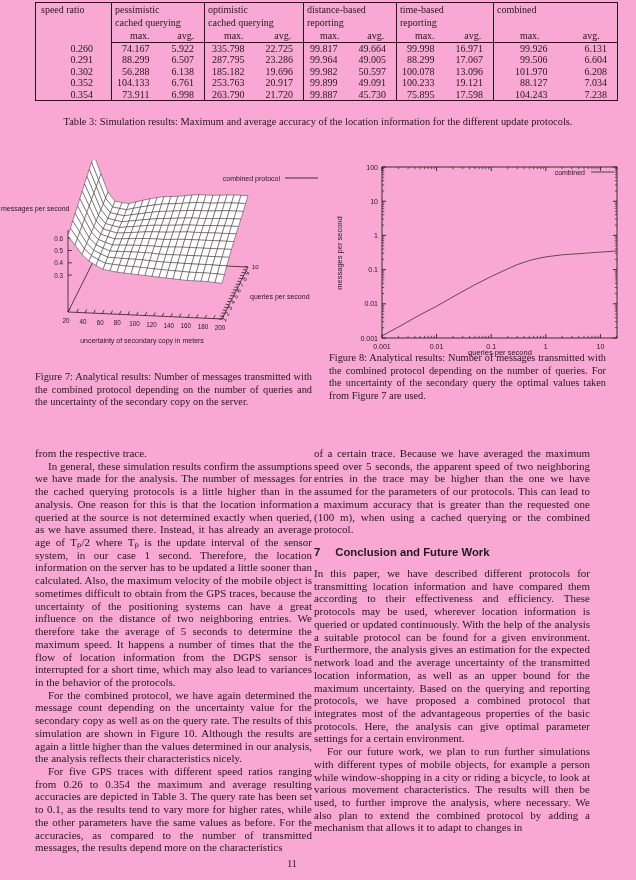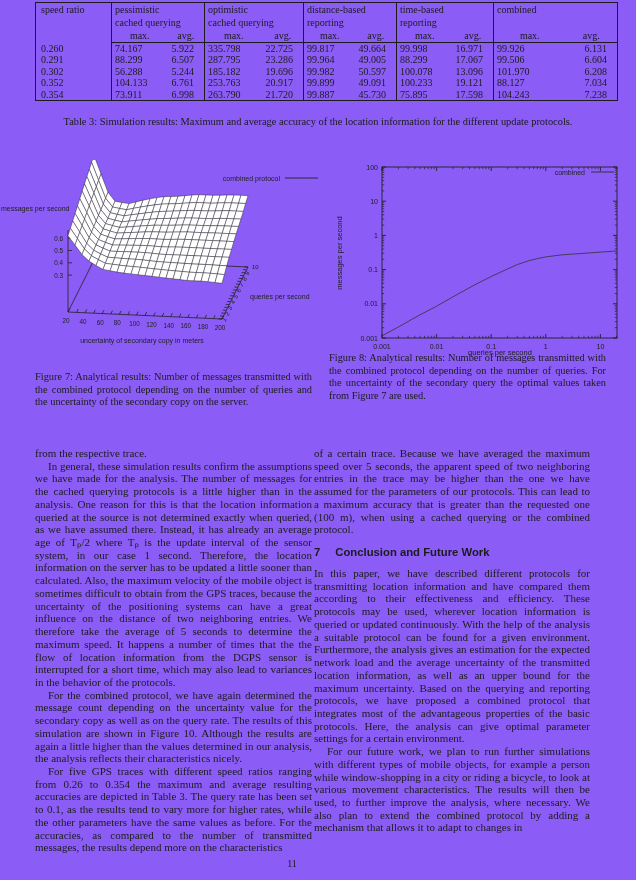--- a/index.html
+++ b/index.html
@@ -1,26 +1,26 @@
 <!DOCTYPE html>
 <html><head>
 <meta charset="utf-8">
 <style>
   html,body{margin:0;padding:0;background:#fff;}
   body{width:636px;height:880px;position:relative;font-family:"Liberation Serif",serif;color:#1c1c1c;}
-  .page{position:absolute;inset:0;width:636px;height:880px;overflow:hidden;background:#8b5cf6;}
+  .page{position:absolute;inset:0;width:636px;height:880px;overflow:hidden;background:#f9a8d4;}
 
   
   .tblwrap{position:absolute;left:35px;top:2px;}
   table.res{border-collapse:collapse;border:1.2px solid #1c1c1c;font-size:10px;table-layout:fixed;}
   table.res td{padding:0 3px;height:11.4px;line-height:11.4px;white-space:nowrap;overflow:hidden;}
   table.res .gl{border-left:1.1px solid #1c1c1c;margin-left:24px;}
   table.res tr.hsep td{border-bottom:1.1px solid #1c1c1c;}
   table.res td.c0{vertical-align:top;padding-left:5px;}
-  table.res td.num{text-align:left;padding-right:0;}
+  table.res td.num{text-align:right;padding-right:18px;}
   table.res td.avgc{text-align:right;padding-right:10px;}
   table.res td.sub{text-align:center;}
   table.res thead td{height:13px;line-height:13px;}
 
   .tcaption{position:absolute;left:6px;top:116px;width:624px;font-size:10.4px;text-align:center;}
 
   
   .fig7{position:absolute;left:0;top:160px;}
   .fig8{position:absolute;left:330px;top:158px;}
   .figcap{position:absolute;width:277px;font-size:10.35px;line-height:12.7px;text-align:justify;}
@@ -111,21 +111,21 @@
             <td class="gl num">99.964</td>
             <td class="avgc">49.005</td>
             <td class="gl num">88.299</td>
             <td class="avgc">17.067</td>
             <td class="gl num">99.506</td>
             <td class="avgc">6.604</td>
           </tr>
           <tr>
             <td class="c0 num">0.302</td>
             <td class="gl num">56.288</td>
-            <td class="avgc">5.244</td>
+            <td class="avgc">6.138</td>
             <td class="gl num">185.182</td>
             <td class="avgc">19.696</td>
             <td class="gl num">99.982</td>
             <td class="avgc">50.597</td>
             <td class="gl num">100.078</td>
             <td class="avgc">13.096</td>
             <td class="gl num">101.970</td>
             <td class="avgc">6.208</td>
           </tr>
           <tr>

